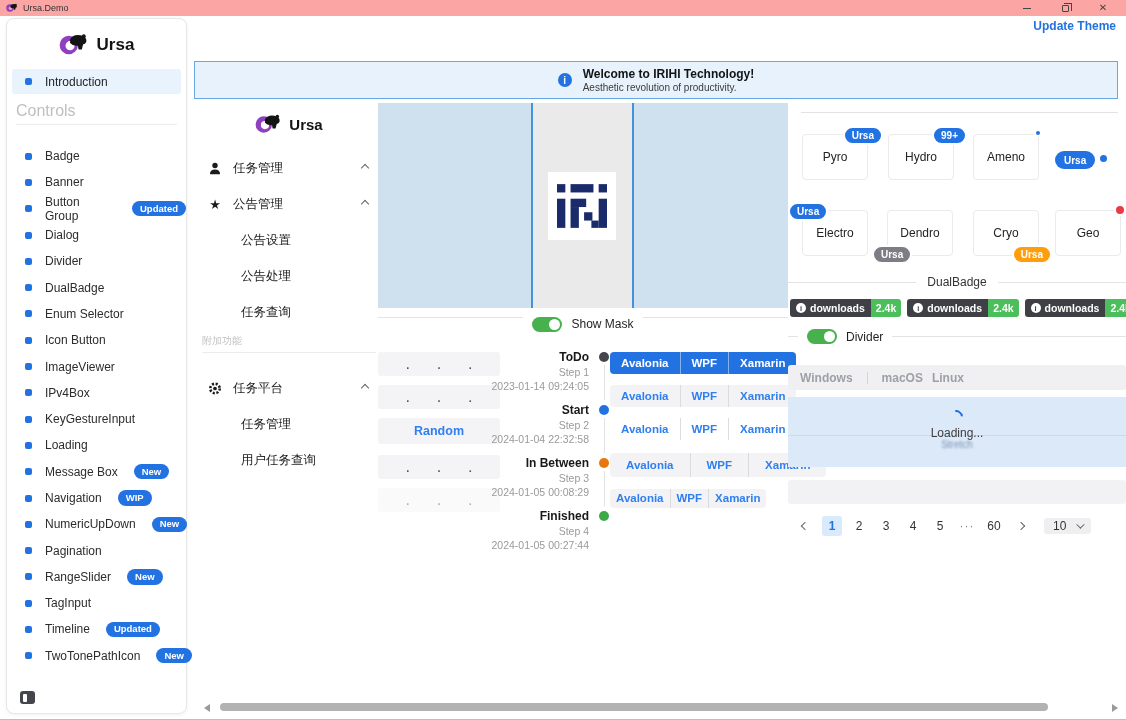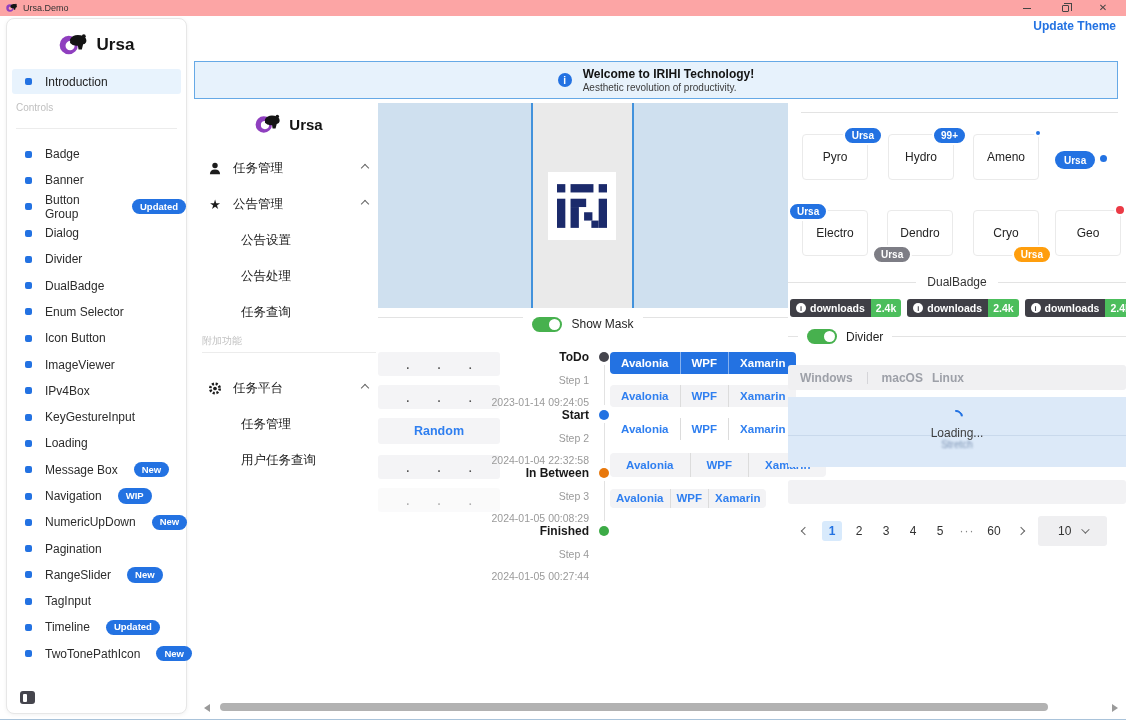--- a/index.html
+++ b/index.html
@@ -24,21 +24,21 @@
   .chev-down{transform:rotate(45deg) translateY(-2px)}
   .chev-left{transform:rotate(135deg)}
   .chev-right{transform:rotate(-45deg)}
   
   .sidebar{position:absolute;left:6px;top:2px;width:181px;height:696px;background:#fff;border:1px solid #e7e7e7;border-radius:8px;box-shadow:0 1px 4px rgba(0,0,0,.06)}
   .sb-logo{display:flex;justify-content:center;align-items:center;gap:8px;padding:13px 0 11px}
   .sb-logo svg{width:30px;height:26px}
   .sb-logo-text{font-size:17px;font-weight:bold;color:#141414}
   .sb-selected{margin:0 5px;height:25px;display:flex;align-items:center;gap:13px;padding-left:13px;background:#e8f3fd;border-radius:3px;font-size:12px;color:#1f1f1f}
   .sb-dot{width:7px;height:7px;border-radius:2px;background:#2372e2;flex:none}
-  .sb-section{margin:8px 9px 12px;font-size:10px;color:#bfbfbf;border-bottom:1px solid #ececec;padding-bottom:15px}
+  .sb-section{margin:8px 9px 18px;font-size:16px;color:#bfbfbf;border-bottom:1px solid #ececec;padding-bottom:4px}
   .sb-item{height:26.3px;display:flex;align-items:center;gap:13px;padding-left:18px;font-size:12px;color:#2c2c2c}
   .sb-badge{background:#2372e2;color:#fff;font-size:9.5px;font-weight:bold;border-radius:999px;padding:1.5px 8px;margin-left:3px;line-height:1.3}
   .sb-collapse{position:absolute;left:13px;bottom:9px;width:15px;height:13px;background:#45454d;border-radius:3px}
   .sb-collapse::after{content:"";position:absolute;left:2.5px;top:2.5px;width:4px;height:8px;background:#fff;border-radius:1px}
   
   .update-theme{position:absolute;top:3px;right:10px;color:#2372e2;font-weight:bold;font-size:12px;cursor:pointer}
   .banner{position:absolute;left:194px;right:8px;top:45px;height:38px;background:#e7f2fc;border:1px solid #66a9e6;display:flex;align-items:center;justify-content:center;gap:11px}
   .info-ic{width:14px;height:14px;border-radius:50%;background:#2372e2;color:#fff;font-size:10px;font-weight:bold;display:flex;align-items:center;justify-content:center;flex:none}
   .info-ic::after{content:"i"}
   .banner-title{font-size:12px;font-weight:bold;color:#131313}
@@ -65,21 +65,21 @@
   .ipv4{position:absolute;left:378px;top:336px;width:122px}
   .ip-box{height:24px;background:#f4f4f6;border-radius:3px;margin-bottom:9px;display:flex;align-items:center;justify-content:space-evenly}
   .ip-sep::before{content:".";color:#555;font-weight:bold;font-size:11px}
   .ip-random{height:26px;background:#f4f4f6;border-radius:3px;margin:2px 0 11px;color:#2f7ff0;font-weight:bold;font-size:12.5px;display:flex;align-items:center;justify-content:center;cursor:pointer}
   .ip-disabled{opacity:.45}
   
   .timeline{position:absolute;left:414px;top:334px;width:196px}
   .tl-item{display:flex;min-height:53px}
   .tl-text{flex:1;text-align:right;padding-right:9px}
   .tl-title{font-size:12px;font-weight:bold;color:#191919}
-  .tl-step,.tl-time{font-size:10.5px;color:#9a9a9a;margin-top:10px}
+  .tl-step,.tl-time{font-size:10.5px;color:#9a9a9a;margin-top:2px}
   .tl-dotcol{width:12px;display:flex;flex-direction:column;align-items:center}
   .tl-dot{width:10px;height:10px;border-radius:50%;margin-top:2px;flex:none}
   .tl-line{width:1px;flex:1;background:#e2e2e2;margin:3px 0}
   .c-todo{background:#45454d}.c-start{background:#2372e2}.c-between{background:#e8780c}.c-finish{background:#3cab46}
   
   .btn-groups{position:absolute;left:610px;top:336px}
   .bg-row{display:inline-flex;align-items:stretch;border-radius:4px;margin-bottom:0}
   .bg-btn{font-size:11.5px;font-weight:bold;color:#2f7ff0;padding:5px 11px;white-space:nowrap}
   .bg-row .bg-btn + .bg-btn{border-left:1px solid #dcdcdc}
   .bg-primary{background:#2372e2}
@@ -113,21 +113,21 @@
   .loading-panel{position:absolute;top:294px;left:0;right:0;height:70px;background:#dce9f8}
   .loading-line{position:absolute;top:38px;left:0;right:0;height:1px;background:#c9d9ec}
   .spinner{position:absolute;left:50%;top:13px;margin-left:-8px;width:14px;height:14px;border:2px solid transparent;border-top-color:#2372e2;border-radius:50%;transform:rotate(38deg)}
   .loading-text{position:absolute;top:29px;width:100%;text-align:center;font-size:12px;color:#3d3d3d}
   .loading-sub{position:absolute;top:42px;width:100%;text-align:center;font-size:10px;color:#7d94b4;filter:blur(1px)}
   .gray-bar{position:absolute;top:377px;left:0;right:0;height:24px;background:#f2f2f4;border-radius:3px}
   .pager{position:absolute;top:413px;left:7px;display:flex;align-items:center;gap:7px;font-size:12px;color:#333}
   .pg{min-width:20px;height:20px;display:flex;align-items:center;justify-content:center;border-radius:3px;cursor:pointer}
   .pg-current{background:#d8eafc;color:#2372e2;font-weight:bold}
   .pg-ellipsis{color:#888;letter-spacing:1px}
-  .pg-size{background:#efeff1;border-radius:3px;padding:0 20px;height:30px;display:flex;gap:10px;align-items:center;margin-left:0;cursor:pointer}
+  .pg-size{background:#efeff1;border-radius:3px;padding:0 9px;height:16px;display:flex;gap:10px;align-items:center;margin-left:6px;cursor:pointer}
   
   .hscroll{position:absolute;left:196px;right:4px;bottom:5px;height:12px}
   .hs-left{position:absolute;left:8px;top:2px;width:0;height:0;border-top:4px solid transparent;border-bottom:4px solid transparent;border-right:6px solid #9a9a9a}
   .hs-right{position:absolute;right:4px;top:2px;width:0;height:0;border-top:4px solid transparent;border-bottom:4px solid transparent;border-left:6px solid #9a9a9a}
   .hs-thumb{position:absolute;left:24px;right:74px;top:1px;height:8px;background:#b2b2b2;border-radius:4px}
 </style>
 </head>
 <body>
 
 <svg width="0" height="0" style="position:absolute">

